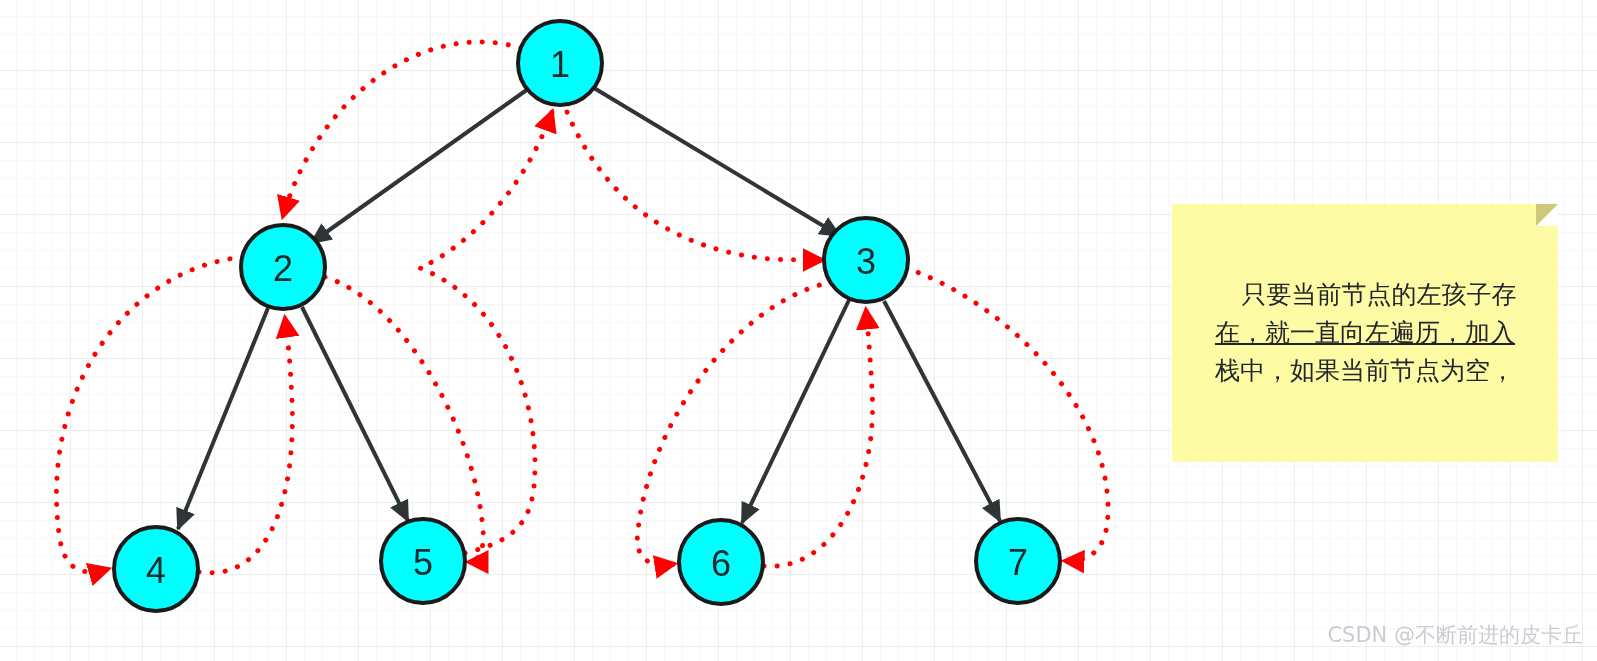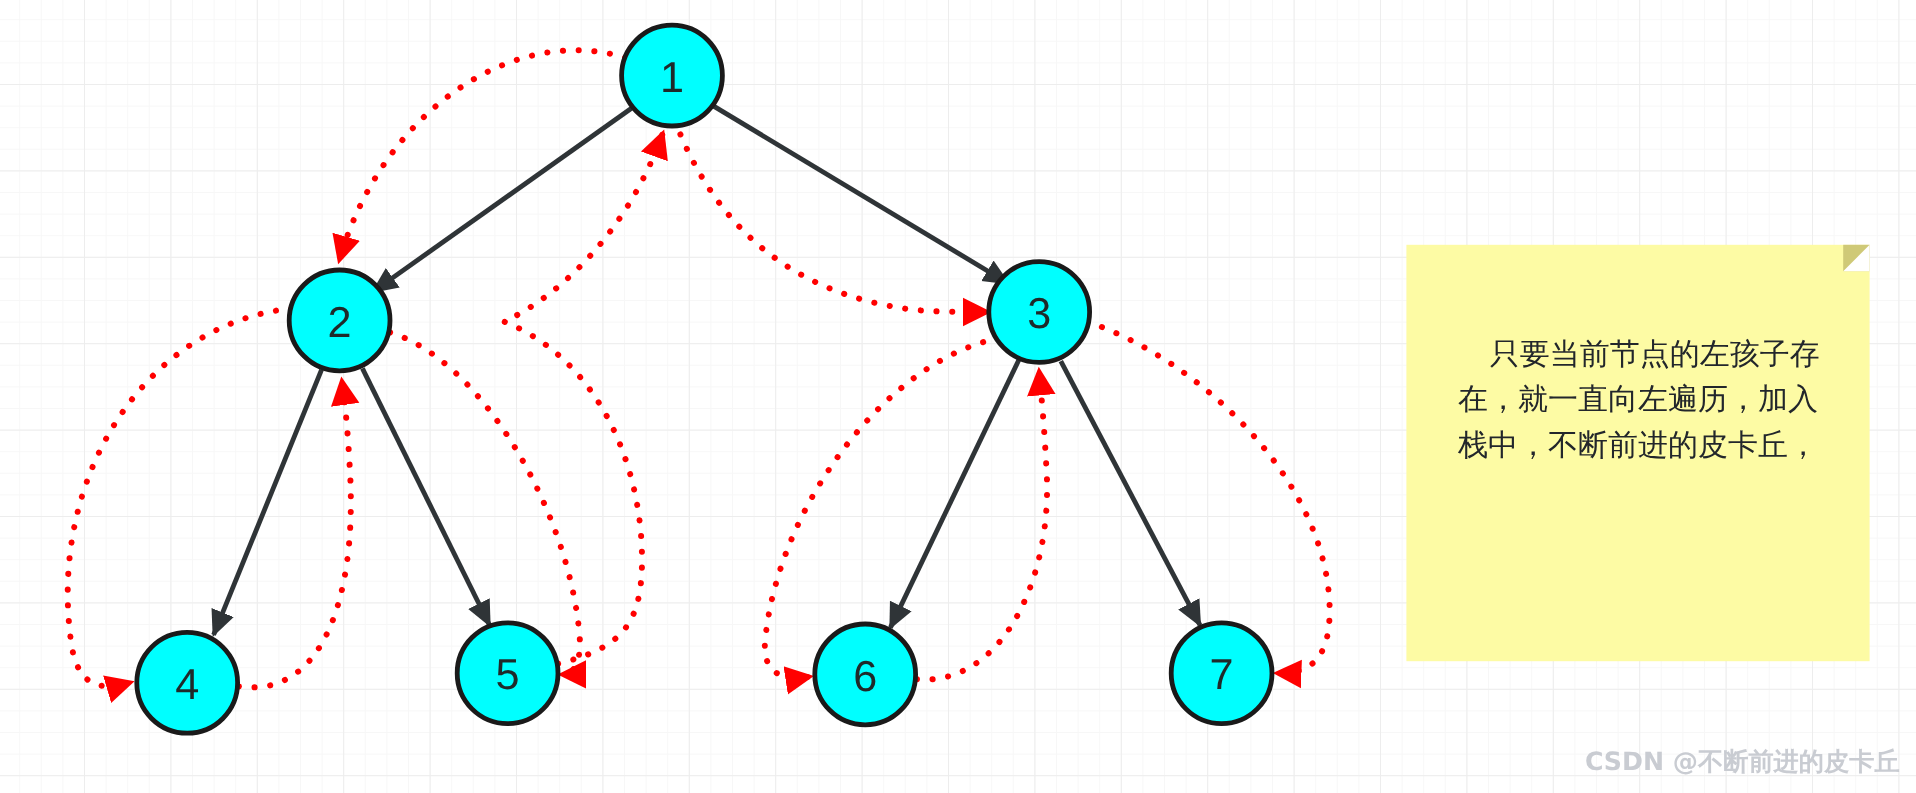--- a/index.html
+++ b/index.html
@@ -47,21 +47,20 @@
     font-size:25px;line-height:38px;
     text-align:center;
     text-indent:28px;
   }
   .watermark{
     position:absolute;
     color:#c9ccd2;
     font-family:"DejaVu Sans","Liberation Sans",sans-serif;
     font-size:21px;
     white-space:nowrap;
-    font-weight:bold;
   }
 </style>
 </head>
 <body>
 
 <div id="canvas">
 
   <svg id="diagram" width="1597" height="661">
     <defs>
       <marker id="arrow-black" viewBox="0 0 12 12" refX="10" refY="6" markerWidth="6" markerHeight="6" orient="auto-start-reverse">
@@ -127,24 +126,24 @@
         <circle class="node-circle" cx="721" cy="562" r="42"></circle>
         <text class="node-label" x="721" y="563">6</text>
       </g>
       <g>
         <circle class="node-circle" cx="1018" cy="561" r="42"></circle>
         <text class="node-label" x="1018" y="562">7</text>
       </g>
     </g>
   </svg>
 
-  <div class="note-box" style="left:1172px;top:204px;width:386px;height:347px;">
+  <div class="note-box" style="left:1172px;top:204px;width:386px;height:258px;">
     <div class="note-fold" style="right:0;top:0;"></div>
     <div class="note-text" style="left:18px;top:72px;width:350px;">
       <div>只要当前节点的左孩子存</div>
-      <div style="text-indent:0;">在，就一直向左遍历，加入</div>
-      <div style="text-indent:0;">栈中，不断前进的皮卡丘，</div>
+      <div style="text-indent:0;text-decoration:underline;">在，就一直向左遍历，加入</div>
+      <div style="text-indent:0;">栈中，如果当前节点为空，</div>
     </div>
   </div>
 
   <div class="watermark" style="right:14px;bottom:12px;">CSDN @不断前进的皮卡丘</div>
 
 </div>
 
 </body></html>

